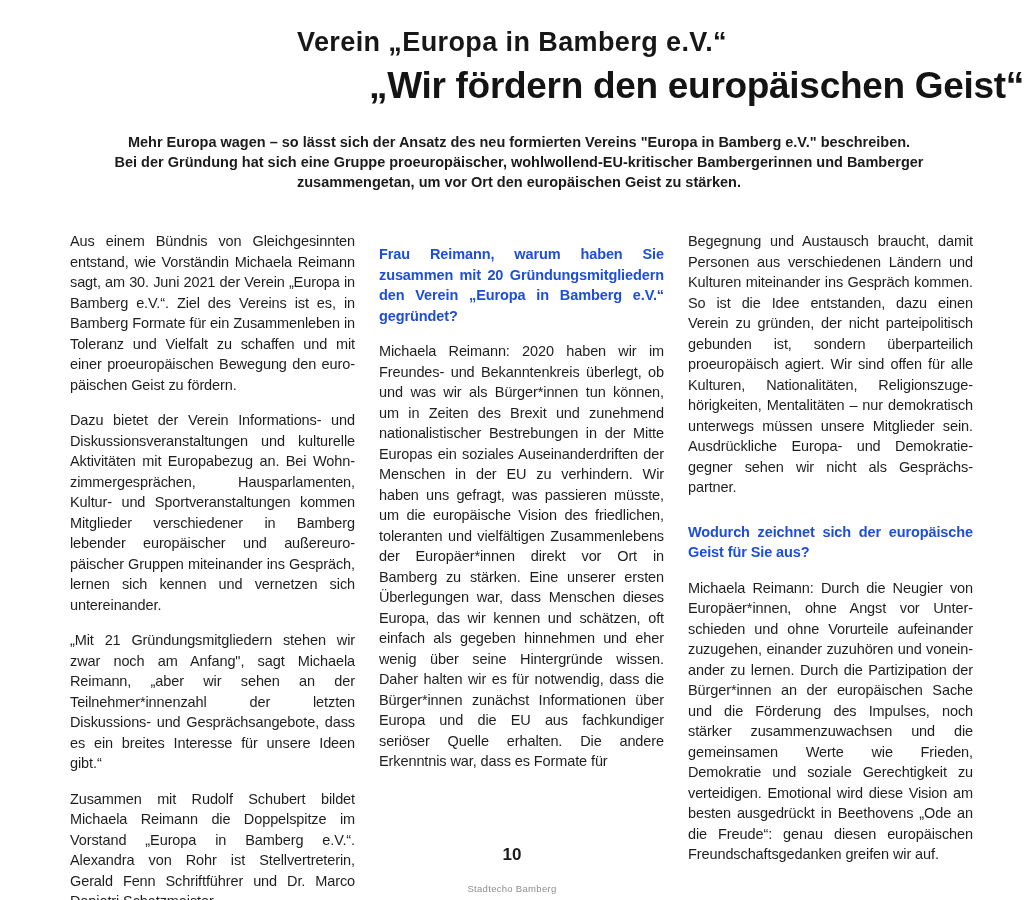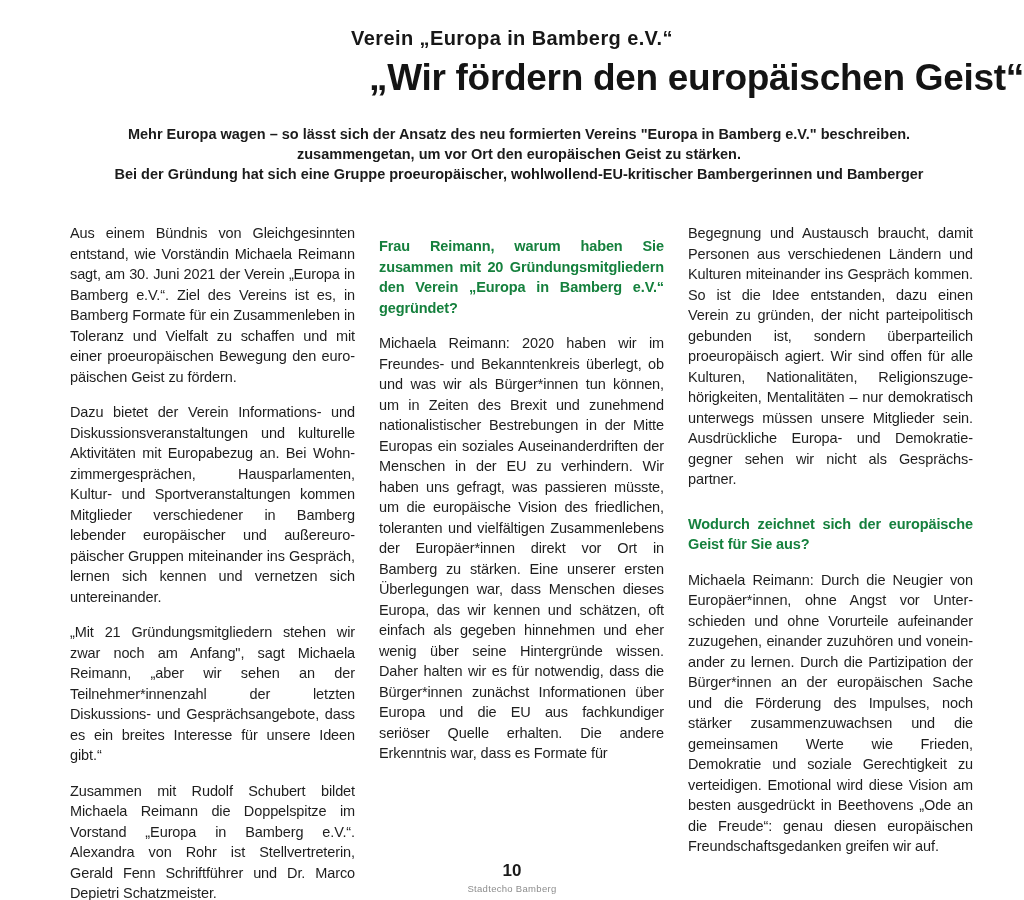--- a/index.html
+++ b/index.html
@@ -14,21 +14,21 @@
   }
   .page {
     position: relative;
     width: 1024px;
     height: 900px;
     background: #ffffff;
   }
   .kicker {
     text-align: center;
     font-weight: 700;
-    font-size: 20px;
+    font-size: 27px;
     letter-spacing: 0.4px;
     padding-top: 27px;
     color: #171717;
   }
   .title {
     text-align: right;
     font-weight: 700;
     font-size: 37px;
     letter-spacing: -0.3px;
     margin: 7px 0 0 0;
@@ -58,55 +58,55 @@
     hyphens: auto;
     -webkit-hyphens: auto;
     letter-spacing: -0.1px;
     color: #1e1e1e;
   }
   .col p { margin: 11px 0 15px 0; }
   .col p.question {
     font-weight: 700;
     margin-top: 24px;
     margin-bottom: 15px;
-    color: #15803d;
+    color: #1d4ed8;
   }
   .footer {
     position: absolute;
     left: 0;
     right: 0;
     bottom: 6px;
     text-align: center;
   }
   .pagenum {
     font-weight: 700;
     font-size: 17px;
     color: #1a1a1a;
   }
   .magname {
-    margin-top: 2px;
+    margin-top: 18px;
     font-size: 9.5px;
     letter-spacing: 0.3px;
     color: #8d8d8d;
   }
 </style>
 </head>
 <body>
 
 <div class="page">
 
   <header>
     <div class="kicker">Verein „Europa in Bamberg e.V.“</div>
     <h1 class="title">„Wir fördern den europäischen Geist“</h1>
   </header>
 
   <section class="intro">
     <div>Mehr Europa wagen – so lässt sich der Ansatz des neu formierten Vereins "Europa in Bamberg e.V." beschreiben.</div>
+    <div>Bei der Gründung hat sich eine Gruppe proeuropäischer, wohlwollend-EU-kritischer Bambergerinnen und Bamberger</div>
     <div>zusammengetan, um vor Ort den europäischen Geist zu stärken.</div>
-    <div>Bei der Gründung hat sich eine Gruppe proeuropäischer, wohlwollend-EU-kritischer Bambergerinnen und Bamberger</div>
   </section>
 
   <main class="columns">
 
     <div class="col">
       <p>Aus einem Bündnis von Gleichgesinnten entstand, wie Vorständin Michaela Reimann sagt, am 30. Juni 2021 der Verein „Europa in Bamberg e.V.“. Ziel des Vereins ist es, in Bamberg Formate für ein Zusammenleben in Toleranz und Vielfalt zu schaffen und mit einer proeuropäischen Bewegung den euro­päischen Geist zu fördern.</p>
       <p>Dazu bietet der Verein Informations- und Diskussionsver­anstaltungen und kulturelle Aktivitäten mit Europabezug an. Bei Wohn­zimmergesprächen, Hausparlamenten, Kultur- und Sportver­anstaltungen kommen Mitglieder verschiedener in Bamberg lebender europäischer und außereuro­päischer Gruppen miteinander ins Gespräch, lernen sich kennen und vernetzen sich unterein­ander.</p>
       <p>„Mit 21 Gründungs­mitgliedern stehen wir zwar noch am Anfang", sagt Michaela Reimann, „aber wir sehen an der Teilnehmer*innen­zahl der letzten Diskussions- und Gesprächs­angebote, dass es ein breites Interesse für unsere Ideen gibt.“</p>
       <p>Zusammen mit Rudolf Schubert bildet Michaela Reimann die Doppelspitze im Vorstand „Europa in Bamberg e.V.“. Alexandra von Rohr ist Stellver­treterin, Gerald Fenn Schriftführer und Dr. Marco Depietri Schatz­meister.</p>
     </div>

